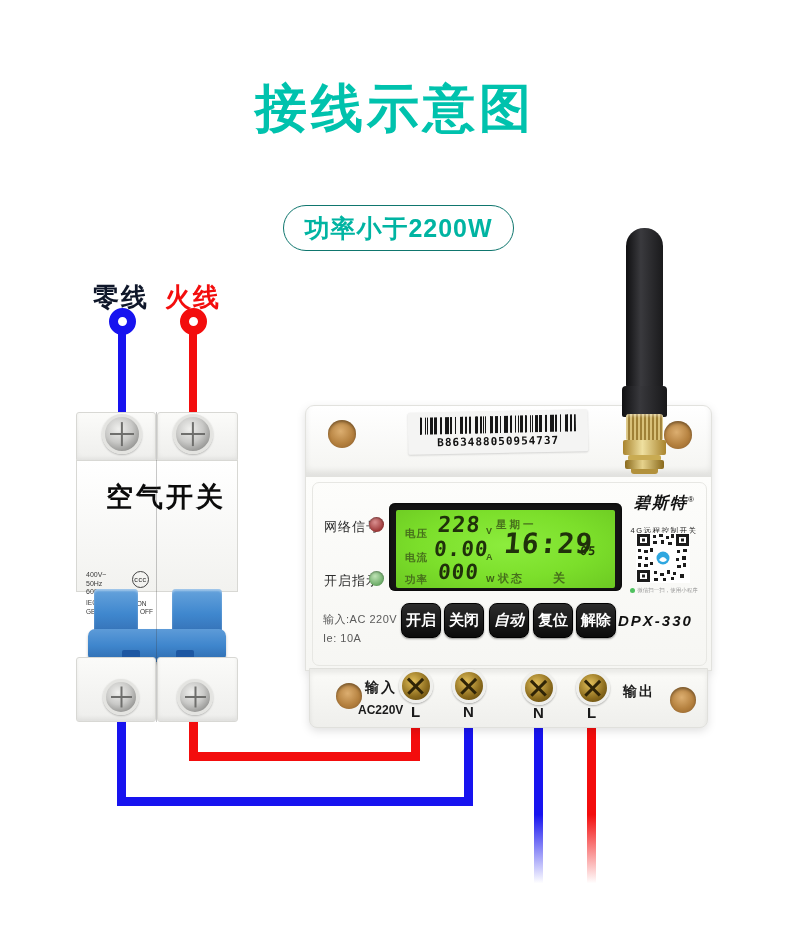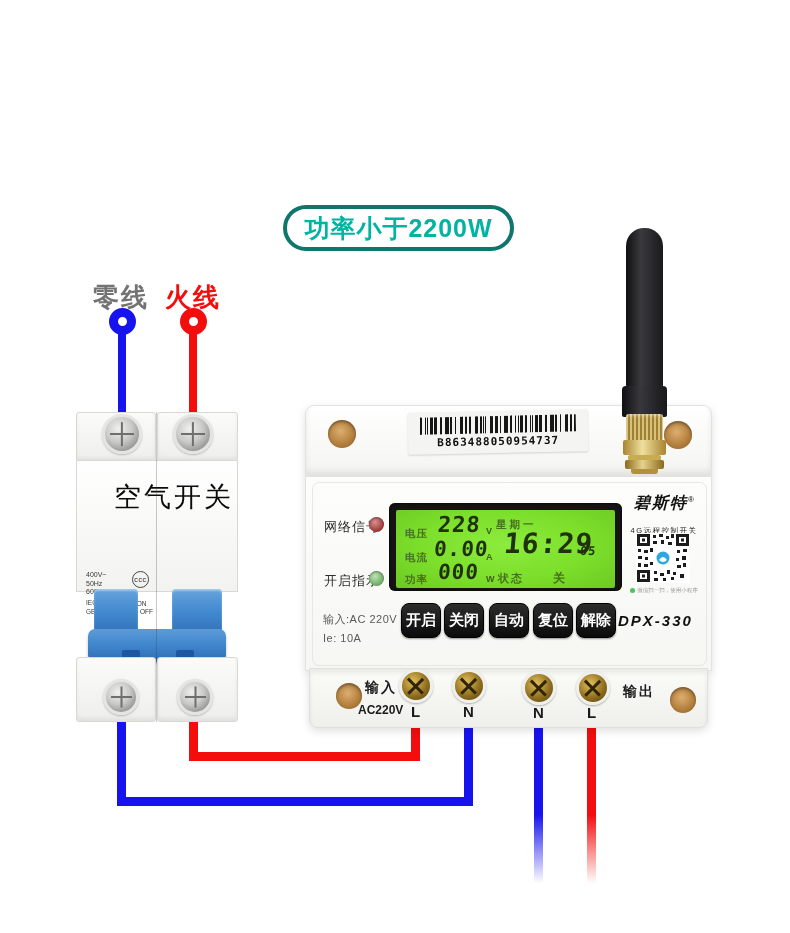--- a/index.html
+++ b/index.html
@@ -4,49 +4,49 @@
 <style>
   * { margin:0; padding:0; box-sizing:border-box; }
   html,body { background:#ffffff; }
   body { font-family:"Liberation Sans","DejaVu Sans",sans-serif; }
   .canvas { position:relative; width:790px; height:933px; background:#ffffff; overflow:hidden; margin:0 auto; }
 
   
   .title { position:absolute; left:0; top:74px; width:790px; text-align:center;
            font-size:52px; font-weight:bold; letter-spacing:4px; color:#00c2ad; }
   .badge { position:absolute; left:283px; top:205px; width:231px; height:46px;
-           border:4px solid #0f766e; border-radius:25px; display:flex; align-items:center; justify-content:center; }
+           border:1px solid #0f766e; border-radius:25px; display:flex; align-items:center; justify-content:center; }
   .badge span { font-size:25px; font-weight:bold; color:#00b4a2; letter-spacing:1px; }
 
   .v220 { position:absolute; left:97px; top:234px; width:130px; text-align:center;
           font-size:29px; font-weight:bold; color:#0a0a0a; }
   .wire-label { position:absolute; top:280px; font-size:26px; font-weight:bold; letter-spacing:2px; }
-  .wire-label.blue-t { left:93px; color:#737373; }
+  .wire-label.blue-t { left:93px; color:#0f172a; }
   .wire-label.red-t  { left:165px; color:#f30d0d; }
 
   .ring { position:absolute; top:308px; width:27px; height:27px; border-radius:50%; }
   .ring.blue-r { left:109px; border:9px solid #1713ef; }
   .ring.red-r  { left:180px; border:9px solid #f30d0d; }
 
   
   .wire { position:absolute; z-index:1; }
   .w-blue { background:#1713ef; }
   .w-red  { background:#f30d0d; }
   .w-blue-fade { background:linear-gradient(180deg,#1713ef 0%,#1713ef 55%,rgba(23,19,239,0) 95%); }
   .w-red-fade  { background:linear-gradient(180deg,#f30d0d 0%,#f30d0d 55%,rgba(243,13,13,0) 95%); }
 
   
   .breaker { position:absolute; left:76px; top:412px; width:162px; height:310px; z-index:2; }
   .bk-block { position:absolute; background:linear-gradient(180deg,#fbfbf9,#eeeeec);
               border:1px solid #d8d8d4; border-radius:3px; box-shadow:inset 0 -3px 4px rgba(0,0,0,.06); }
   .bk-face { position:absolute; left:0; top:48px; width:162px; height:132px;
              background:linear-gradient(180deg,#ffffff,#f2f2ef); border:1px solid #d8d8d4; }
   .bk-divider { position:absolute; left:80px; top:0; width:1px; height:310px; background:rgba(60,60,60,.28); z-index:5; }
-  .bk-name { position:absolute; left:16px; top:64px; width:162px; text-align:center;
-             font-size:27px; font-weight:normal; letter-spacing:3px; color:#0b0b0b; }
+  .bk-name { position:absolute; left:8px; top:64px; width:162px; text-align:center;
+             font-size:27px; font-weight:bold; letter-spacing:3px; color:#0b0b0b; }
   .bk-specs { position:absolute; left:9px; top:110px; font-size:7px; line-height:8.5px; color:#3a3a3a; }
   .bk-stds  { position:absolute; left:9px; top:138px; font-size:6.5px; line-height:8.5px; color:#3a3a3a; }
   .bk-ccc { position:absolute; left:55px; top:110px; width:17px; height:17px; border:1.3px solid #444;
             border-radius:50%; display:flex; align-items:center; justify-content:center;
             font-size:5px; font-weight:bold; color:#444; letter-spacing:.5px; }
   .bk-onoff { position:absolute; left:51px; top:139px; font-size:6.5px; line-height:8px; color:#333; white-space:nowrap; }
   .bk-poles { position:absolute; left:104px; top:128px; font-size:6px; line-height:11px; color:#8a8a8a; letter-spacing:5px; }
   .bk-handles { position:absolute; left:0; top:165px; width:162px; height:92px; }
   .bk-handle { position:absolute; top:12px; height:46px; border-radius:4px;
                background:linear-gradient(180deg,#66a3dc 0%,#3f87ce 55%,#346fb4 100%);
@@ -141,20 +141,21 @@
            border:3px solid #efefec; box-shadow:0 1px 2px rgba(0,0,0,.3); }
   .brass::before, .brass::after { content:""; position:absolute; left:12%; top:50%; width:76%; height:2.5px;
            background:#2f2407; transform:translateY(-50%) rotate(45deg); }
   .brass::after { transform:translateY(-50%) rotate(-45deg); }
 </style>
 </head>
 <body>
 
 <div class="canvas">
 
+  <div class="title">接线示意图</div>
   <div class="badge">
     <span>功率小于2200W</span>
   </div>
   <div class="wire-label blue-t">零线</div>
   <div class="wire-label red-t">火线</div>
   <div class="ring blue-r"></div>
   <div class="ring red-r"></div>
 
   <div class="wire w-blue" style="left:118px; top:330px; width:8px; height:86px;"></div>
   <div class="wire w-red" style="left:189px; top:330px; width:8px; height:86px;"></div>
@@ -321,21 +322,21 @@
       <div class="qr-cap">
         <span class="wechat-dot"></span>
         <span>微信扫一扫，使用小程序</span>
       </div>
 
       <div class="in-spec" style="left:17px; top:135px;">输入:AC 220V</div>
       <div class="in-spec" style="left:17px; top:155px;">Ie: 10A</div>
 
       <div class="btn" style="left:95px;">开启</div>
       <div class="btn" style="left:138px;">关闭</div>
-      <div class="btn" style="left:183px;">自动</div>
+      <div class="btn" style="left:183px;font-style:italic;">自动</div>
       <div class="btn" style="left:227px;">复位</div>
       <div class="btn" style="left:270px;">解除</div>
       <div class="model">DPX-330</div>
     </div>
 
     <div class="dpx-bottom">
       <div class="hole" style="left:26px; top:14px; width:26px; height:26px;"></div>
       <div class="hole" style="left:360px; top:18px; width:26px; height:26px;"></div>
 
       <div class="io-label" style="left:55px; top:10px;">输入</div>

